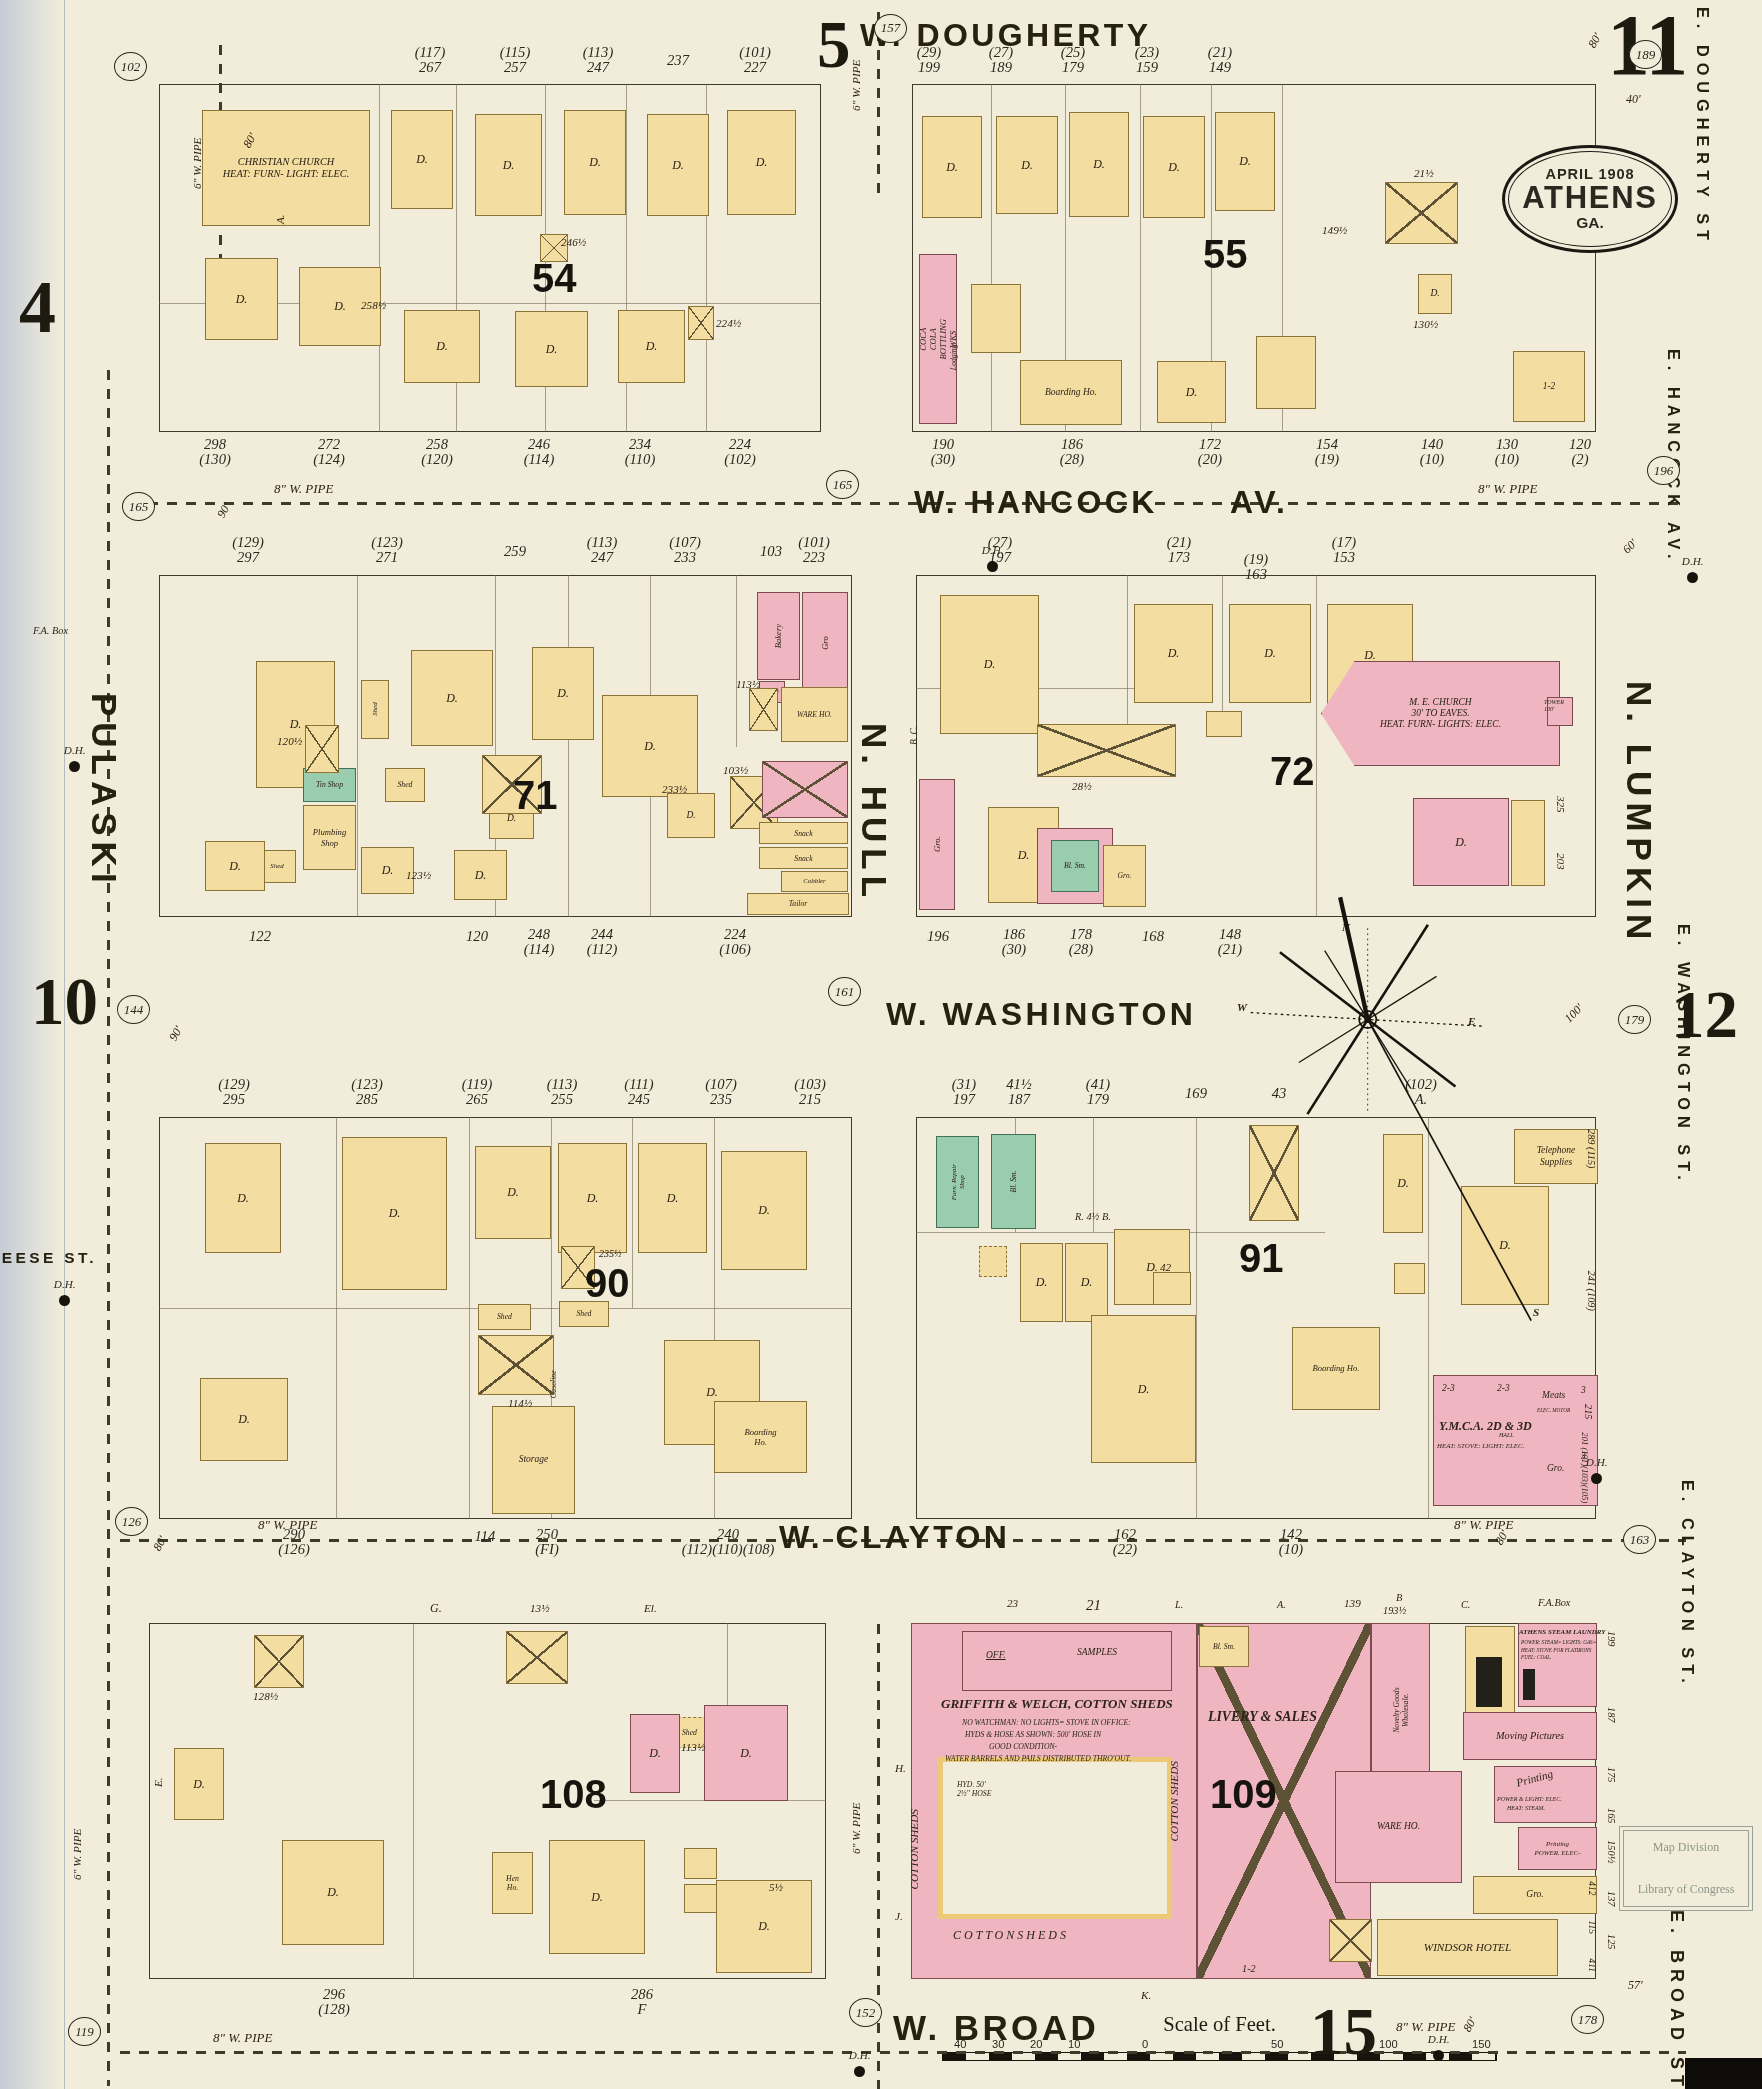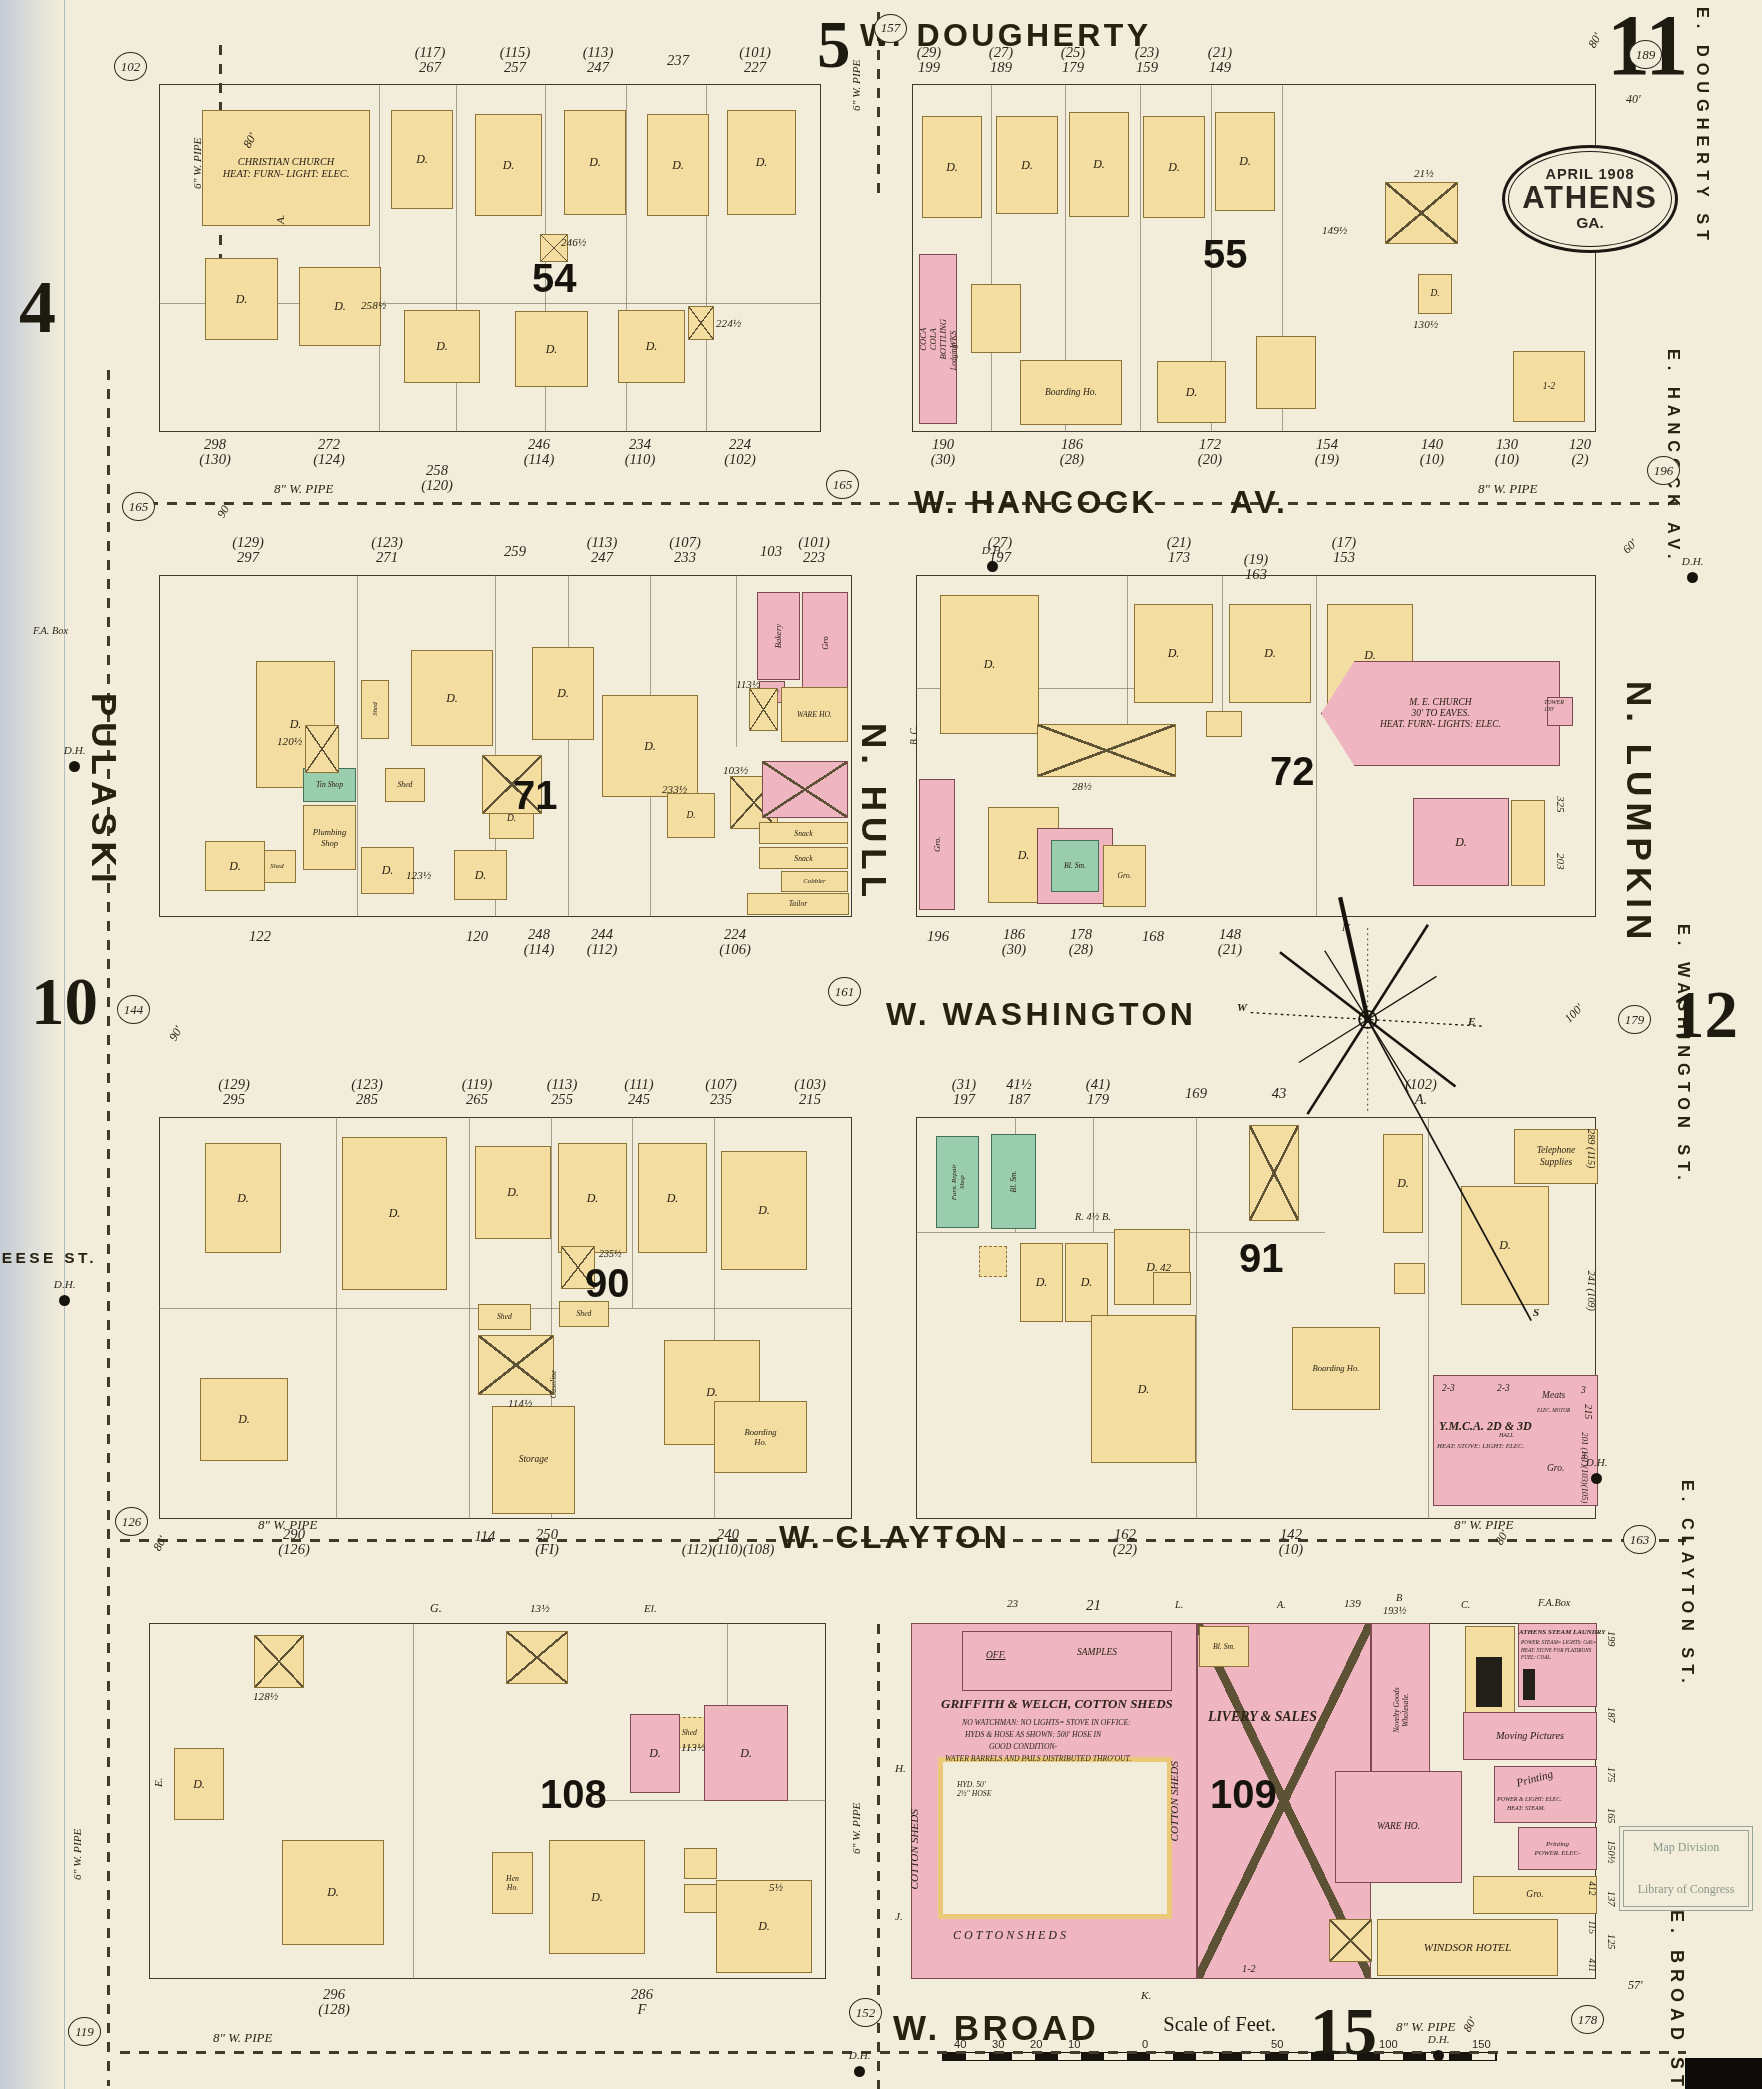--- a/index.html
+++ b/index.html
@@ -529,21 +529,21 @@
       <span class="b">149</span>
     </div>
     <div class="lot" style="left: 215px; top: 437px;">
       <span class="b">298</span>
       <span class="b">(130)</span>
     </div>
     <div class="lot" style="left: 329px; top: 437px;">
       <span class="b">272</span>
       <span class="b">(124)</span>
     </div>
-    <div class="lot" style="left: 437px; top: 437px; margin-top: 26px;">
+    <div class="lot" style="left: 437px; top: 437px;">
       <span class="b">258</span>
       <span class="b">(120)</span>
     </div>
     <div class="lot" style="left: 539px; top: 437px;">
       <span class="b">246</span>
       <span class="b">(114)</span>
     </div>
     <div class="lot" style="left: 640px; top: 437px;">
       <span class="b">234</span>
       <span class="b">(110)</span>

